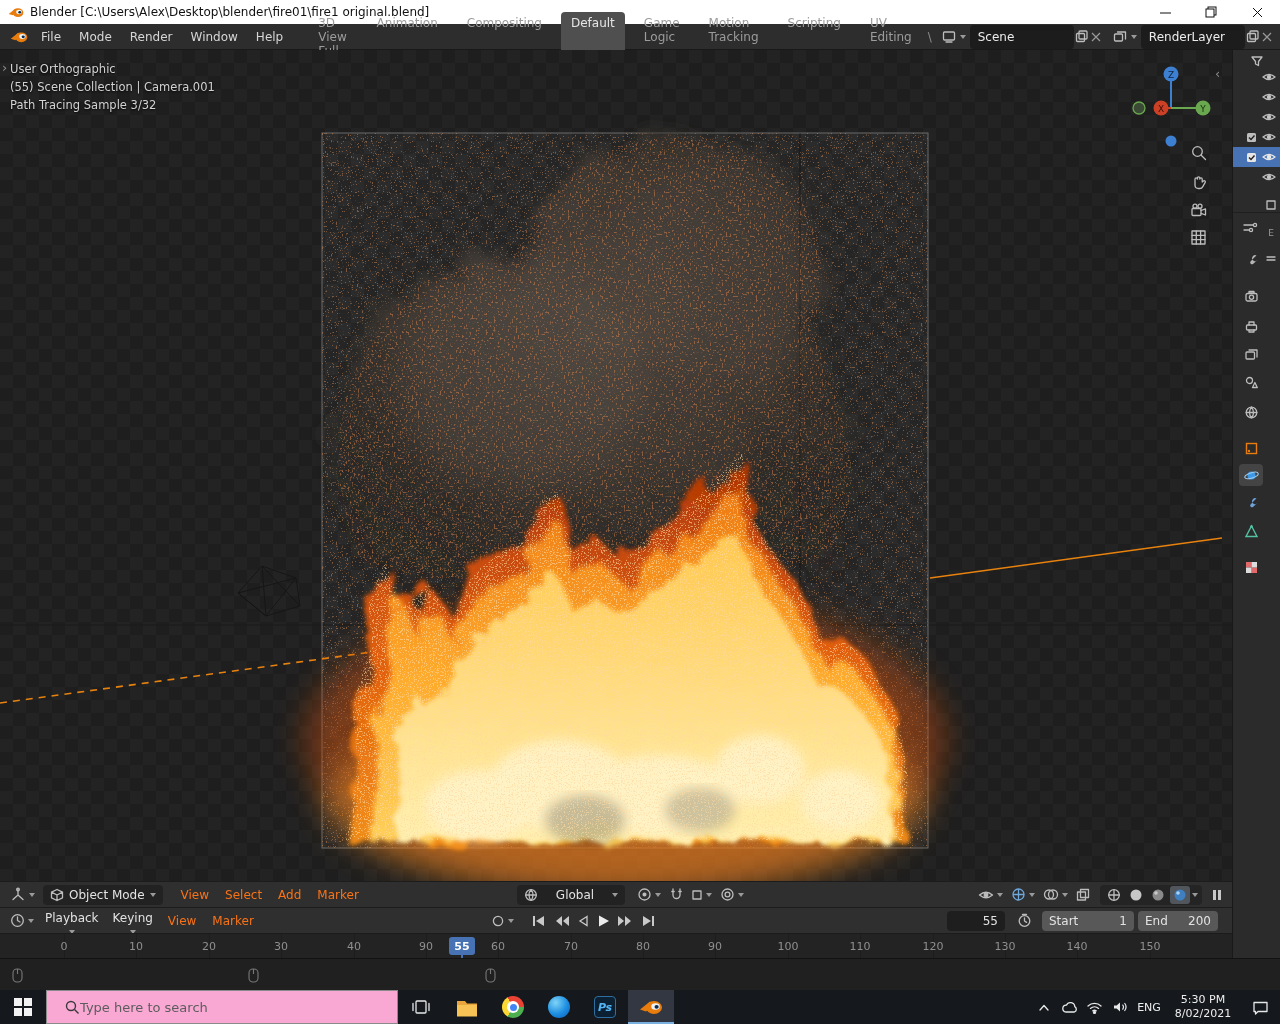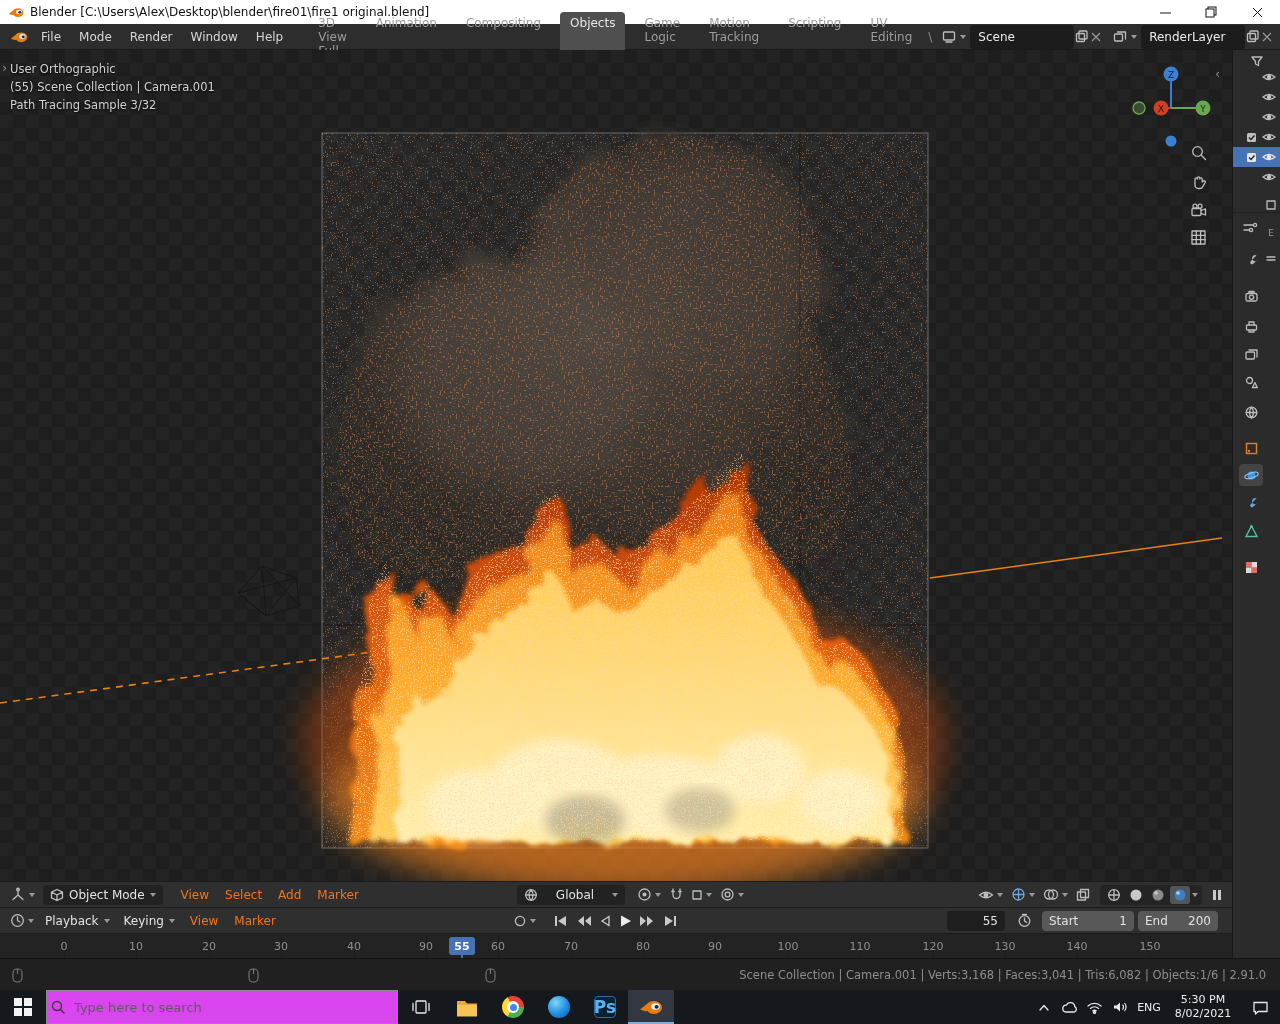--- a/index.html
+++ b/index.html
@@ -33,21 +33,21 @@
 .collapse-r{position:absolute;top:16px;left:1215px;color:#8d8d8d;font-size:13px;}
 .gizmo{position:absolute;left:1128px;top:8px;width:92px;height:92px;}
 .vptools{position:absolute;left:1189px;top:94px;display:flex;flex-direction:column;gap:11px;align-items:center;}
 .vptools svg{display:block;}
 
 
 .vph,.tlh{position:absolute;left:0;width:1232px;height:26px;background:#2f2f2f;border-top:1px solid #1c1c1c;display:flex;align-items:center;font-size:12px;color:#d6d6d6;padding:0 6px;}
 .vph{top:881px;}
 .tlh{top:907px;}
 .dd{display:inline-flex;align-items:center;gap:5px;background:#222;border-radius:4px;height:20px;padding:0 7px;color:#e2e2e2;}
-.dd.flat{background:transparent;}
+.dd.flat{background:transparent;flex-direction:column;}
 .ml{padding:0 8px;color:#f97316;text-align:center;}
 .hicon{display:inline-flex;align-items:center;gap:3px;padding:0 4px;}
 .shadegrp{display:flex;align-items:center;gap:2px;background:#242424;border-radius:4px;height:20px;padding:0 4px;margin-left:6px;}
 .shadeseg{width:20px;height:18px;display:flex;align-items:center;justify-content:center;border-radius:3px;}
 .shadeseg.active{background:#51555c;}
 
 
 .ruler{position:absolute;top:933px;left:0;width:1232px;height:25px;background:#232323;border-top:1px solid #1b1b1b;}
 .tick{position:absolute;top:6px;transform:translateX(-50%);font-size:11px;color:#8f8f8f;}
 .tickline{position:absolute;top:0;width:1px;height:25px;background:#1d1d1d;}
@@ -67,32 +67,32 @@
 
 
 .statusbar{position:absolute;top:958px;left:0;width:1280px;height:32px;background:#202020;border-top:1px solid #121212;}
 .mousehint{position:absolute;top:9px;}
 .statusinfo{position:absolute;right:14px;top:9px;font-size:11.5px;color:#8d8d8d;}
 
 
 .taskbar{position:absolute;top:990px;left:0;width:1280px;height:34px;background:#15181c;display:flex;align-items:stretch;color:#eee;}
 .tbtn{width:46px;display:flex;align-items:center;justify-content:center;}
 .tbtn.active{background:#323741;border-bottom:2px solid #7ab0df;}
-.searchbox{width:352px;background:#d946ef;border:1px solid #8a8a8a;display:flex;align-items:center;gap:8px;padding:0 4px;}
+.searchbox{width:352px;background:#f9a8d4;border:1px solid #8a8a8a;display:flex;align-items:center;padding:0 18px;}
 .searchbox input{border:none;outline:none;background:transparent;font-size:13px;color:#333;width:270px;font-family:"DejaVu Sans",sans-serif;}
 .searchbox input::placeholder{color:#5c5c5c;}
 .tray{margin-left:auto;display:flex;align-items:stretch;}
 .trayic{display:flex;align-items:center;justify-content:center;}
 .lang{width:34px;font-size:11px;display:flex;align-items:center;justify-content:center;}
 .clock{width:74px;font-size:11px;display:flex;flex-direction:column;align-items:center;justify-content:center;line-height:1.3;}
 .chrome{width:22px;height:22px;border-radius:50%;background:conic-gradient(from -30deg,#ea4335 0 120deg,#4caf50 0 240deg,#fdd835 0 360deg);position:relative;}
 .chrome::before{content:"";position:absolute;inset:5px;border-radius:50%;background:#fff;}
 .chrome::after{content:"";position:absolute;inset:7.5px;border-radius:50%;background:#4285f4;}
 .bluedot{width:22px;height:22px;border-radius:50%;background:radial-gradient(circle at 35% 30%,#7fd4f7,#1c8de0 55%,#0b5cb8);}
-.psic{width:22px;height:22px;border-radius:4px;background:#0b2033;border:1px solid #2f6e9e;color:#55b5f5;font-size:17px;font-weight:bold;display:flex;align-items:center;justify-content:center;}
+.psic{width:22px;height:22px;border-radius:4px;background:#0b2033;border:1px solid #2f6e9e;color:#55b5f5;font-size:11px;font-weight:bold;display:flex;align-items:center;justify-content:center;font-style:italic;}
 .winlogo{display:grid;grid-template-columns:8px 8px;grid-template-rows:8px 8px;gap:1.5px;}
 .winlogo span{background:#f2f2f2;}
 
 .ic{stroke:#bdbdbd;fill:none;stroke-width:1.3;stroke-linecap:round;stroke-linejoin:round;}
 .icw{stroke:#e8e8e8;fill:none;stroke-width:1.3;stroke-linecap:round;stroke-linejoin:round;}
 </style>
 </head>
 <body>
 
 <div id="screen">
@@ -138,21 +138,21 @@
     </span>
     <span class="menu-item">File</span>
     <span class="menu-item">Mode</span>
     <span class="menu-item">Render</span>
     <span class="menu-item">Window</span>
     <span class="menu-item">Help</span>
     <div class="tabs">
       <span class="tab">3D View Full</span>
       <span class="tab">Animation</span>
       <span class="tab">Compositing</span>
-      <span class="tab active">Objects</span>
+      <span class="tab active">Default</span>
       <span class="tab">Game Logic</span>
       <span class="tab">Motion Tracking</span>
       <span class="tab">Scripting</span>
       <span class="tab">UV Editing</span>
     </div>
     <span class="tsep">\</span>
     <div class="icon-dd">
       <svg width="15" height="13" class="ic">
           <rect x="1.5" y="2" width="11" height="8" rx="1"></rect>
           <path d="M4 12 h6"></path>
@@ -721,21 +721,20 @@
         <path d="M5.5 1 V6" stroke="#787878" stroke-width="1.1"></path>
       </svg>
     <svg class="mousehint" style="left:248px" width="11" height="15">
         <rect x="1" y="1" width="9" height="13" rx="4" fill="none" stroke="#787878" stroke-width="1.1"></rect>
         <path d="M5.5 1 V6" stroke="#787878" stroke-width="1.1"></path>
       </svg>
     <svg class="mousehint" style="left:485px" width="11" height="15">
         <rect x="1" y="1" width="9" height="13" rx="4" fill="none" stroke="#787878" stroke-width="1.1"></rect>
         <path d="M5.5 1 V6" stroke="#787878" stroke-width="1.1"></path>
       </svg>
-    <span class="statusinfo">Scene Collection | Camera.001 | Verts:3,168 | Faces:3,041 | Tris:6,082 | Objects:1/6 | 2.91.0</span>
   </div>
 
   <div class="taskbar">
     <div class="tbtn">
       <span class="winlogo">
           <span></span>
           <span></span>
           <span></span>
           <span></span>
         </span>

